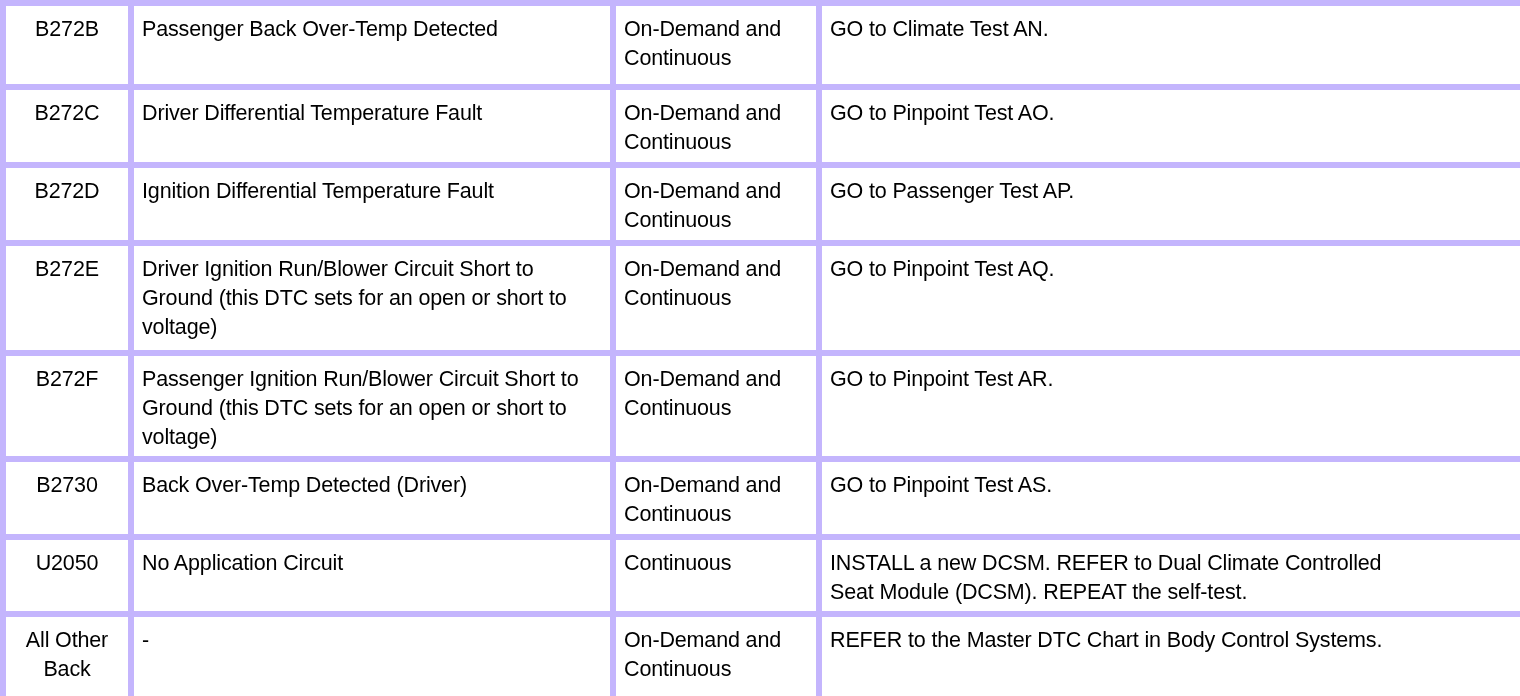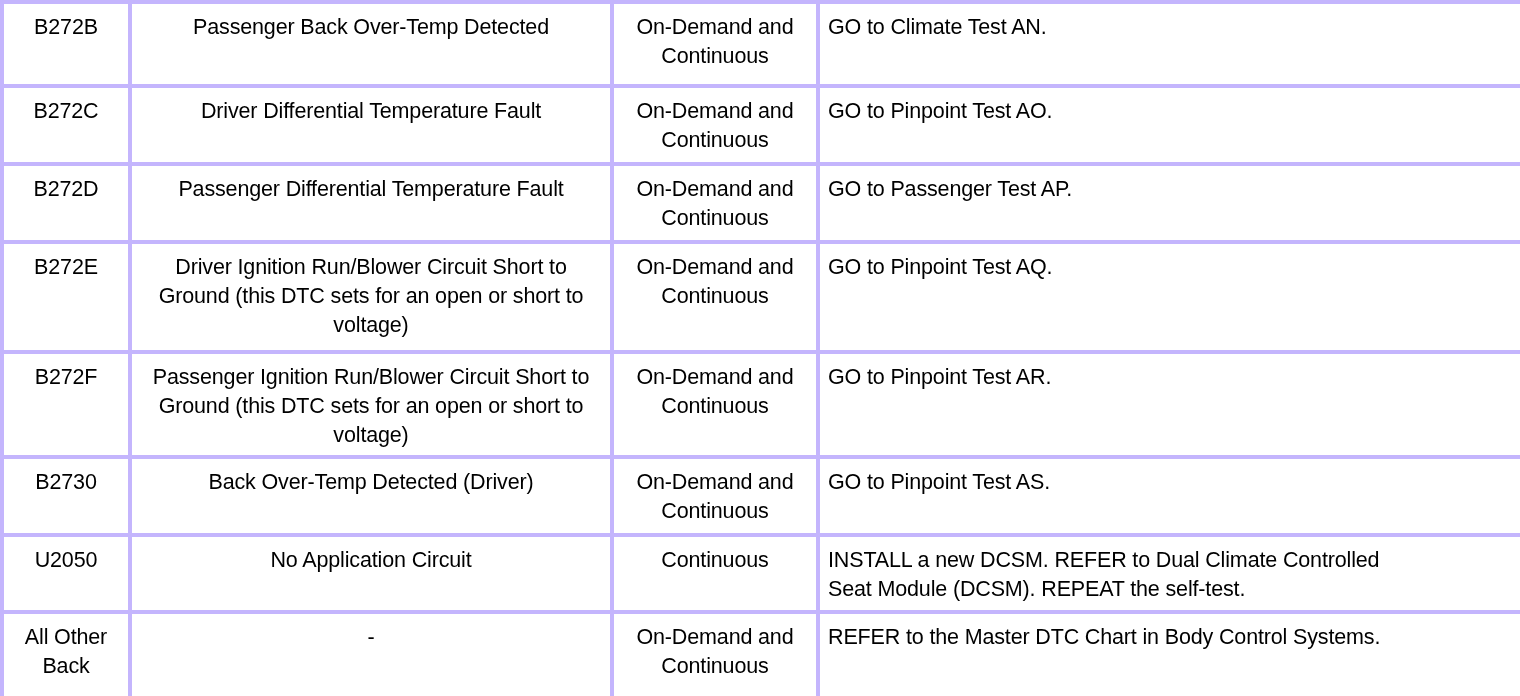--- a/index.html
+++ b/index.html
@@ -20,47 +20,46 @@
   }
   table.dtc-table {
     border-collapse: collapse;
     width: 1520px;
     height: 696px;
     table-layout: fixed;
     border: 4px solid #000000;
     box-sizing: border-box;
   }
   table.dtc-table td {
-    border: 4px solid #c4b5fd;
+    border: 6px solid #c4b5fd;
     vertical-align: top;
     font-size: 21.5px;
     line-height: 29px;
     color: #000000;
     padding: 9px 8px 4px 8px;
     box-sizing: border-box;
     letter-spacing: -0.15px;
   }
   
   col.c-code   { width: 128px; }
   col.c-desc   { width: 482px; }
   col.c-mode   { width: 206px; }
   col.c-action { width: 704px; }
 
   td.code {
     text-align: center;
     padding-left: 2px;
     padding-right: 2px;
   }
   td.desc {
-    text-align: center;
+    text-align: left;
     padding-left: 10px;
     padding-right: 4px;
   }
   td.mode {
-    text-align: center;
     padding-left: 4px;
     padding-right: 4px;
     margin-left: 28px;
   }
   td.action {
     text-align: left;
     padding-left: 11px;
     padding-right: 6px;
   }
   .l2 { display: block; }
@@ -119,21 +118,21 @@
           <span class="l2">GO to Pinpoint Test AO.</span>
           <span class="l2"></span>
         </td>
       </tr>
 
       <tr class="r2">
         <td class="code">
           <span>B272D</span>
         </td>
         <td class="desc">
-          <span>Passenger Differential Temperature Fault</span>
+          <span>Ignition Differential Temperature Fault</span>
         </td>
         <td class="mode">
           <span class="l2">On-Demand and</span>
           <span class="l2">Continuous</span>
         </td>
         <td class="action">
           <span class="l2">GO to Passenger Test AP.</span>
           <span class="l2"></span>
         </td>
       </tr>

